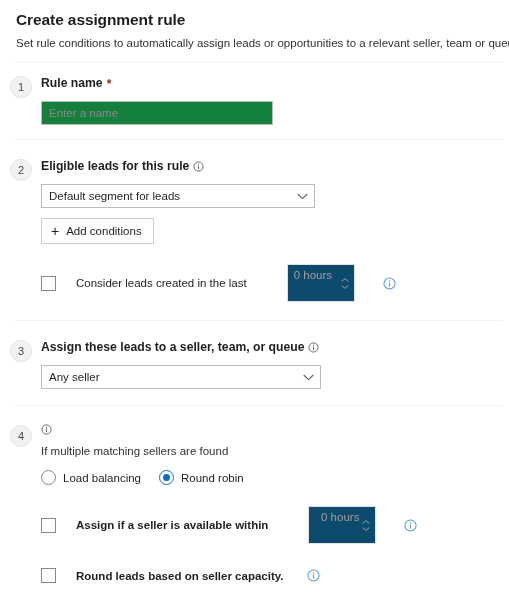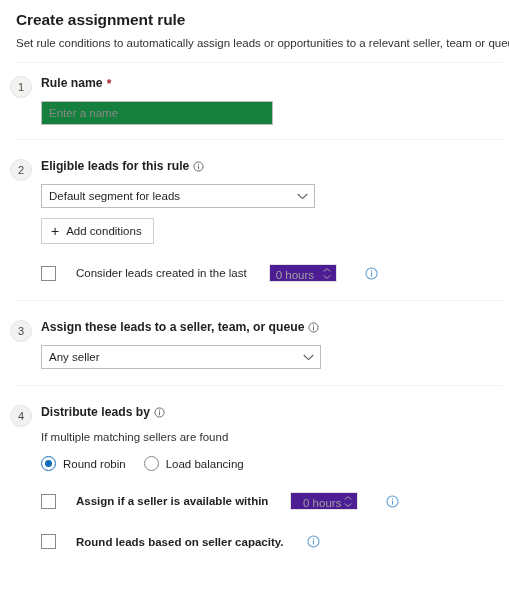--- a/index.html
+++ b/index.html
@@ -159,24 +159,24 @@
     white-space: nowrap;
   }
   .check-label.semi { font-weight: 600; }
 
   
   .spinner {
     flex: 0 0 auto;
     display: flex;
     align-items: stretch;
     width: 68px;
-    height: 18px;
-    background: #4c1d95;
+    height: 38px;
+    background: #0c4a6e;
     border: 1px solid #e4e2e0;
-    margin-left: 2px;
+    margin-left: 20px;
   }
   .spinner-value {
     flex: 1 1 auto;
     font-size: 11.5px;
     color: #a19f9d;
     line-height: 20px;
     padding-left: 6px;
   }
   .spinner-arrows {
     flex: 0 0 auto;
@@ -325,40 +325,39 @@
     </div>
   </div>
 </div>
 
 <div class="divider"></div>
 
 <div class="section" style="padding-top:18px;">
   <div class="step-badge">4</div>
   <div class="section-body">
     <div class="section-title">
-      <span>Distribute leads by</span>
       <span class="info-icon">
         <svg width="11" height="11" viewBox="0 0 12 12">
           <circle cx="6" cy="6" r="5" fill="none" stroke="#605e5c" stroke-width="1"></circle>
           <rect x="5.5" y="5" width="1" height="4" fill="#605e5c"></rect>
           <rect x="5.5" y="3" width="1" height="1.2" fill="#605e5c"></rect>
         </svg>
       </span>
     </div>
 
     <div class="section-sub">If multiple matching sellers are found</div>
 
     <div class="radio-row">
       <span class="radio-item">
+        <span class="radio"></span>
+        <span class="radio-label">Load balancing</span>
+      </span>
+      <span class="radio-item">
         <span class="radio checked"></span>
         <span class="radio-label">Round robin</span>
-      </span>
-      <span class="radio-item">
-        <span class="radio"></span>
-        <span class="radio-label">Load balancing</span>
       </span>
     </div>
 
     <div class="check-row" style="margin-top:21px;text-align:right;">
       <span class="checkbox"></span>
       <span class="check-label semi">Assign if a seller is available within</span>
       <span class="spinner">
         <span class="spinner-value">0 hours</span>
         <span class="spinner-arrows">
           <svg width="8" height="4" viewBox="0 0 8 4">

